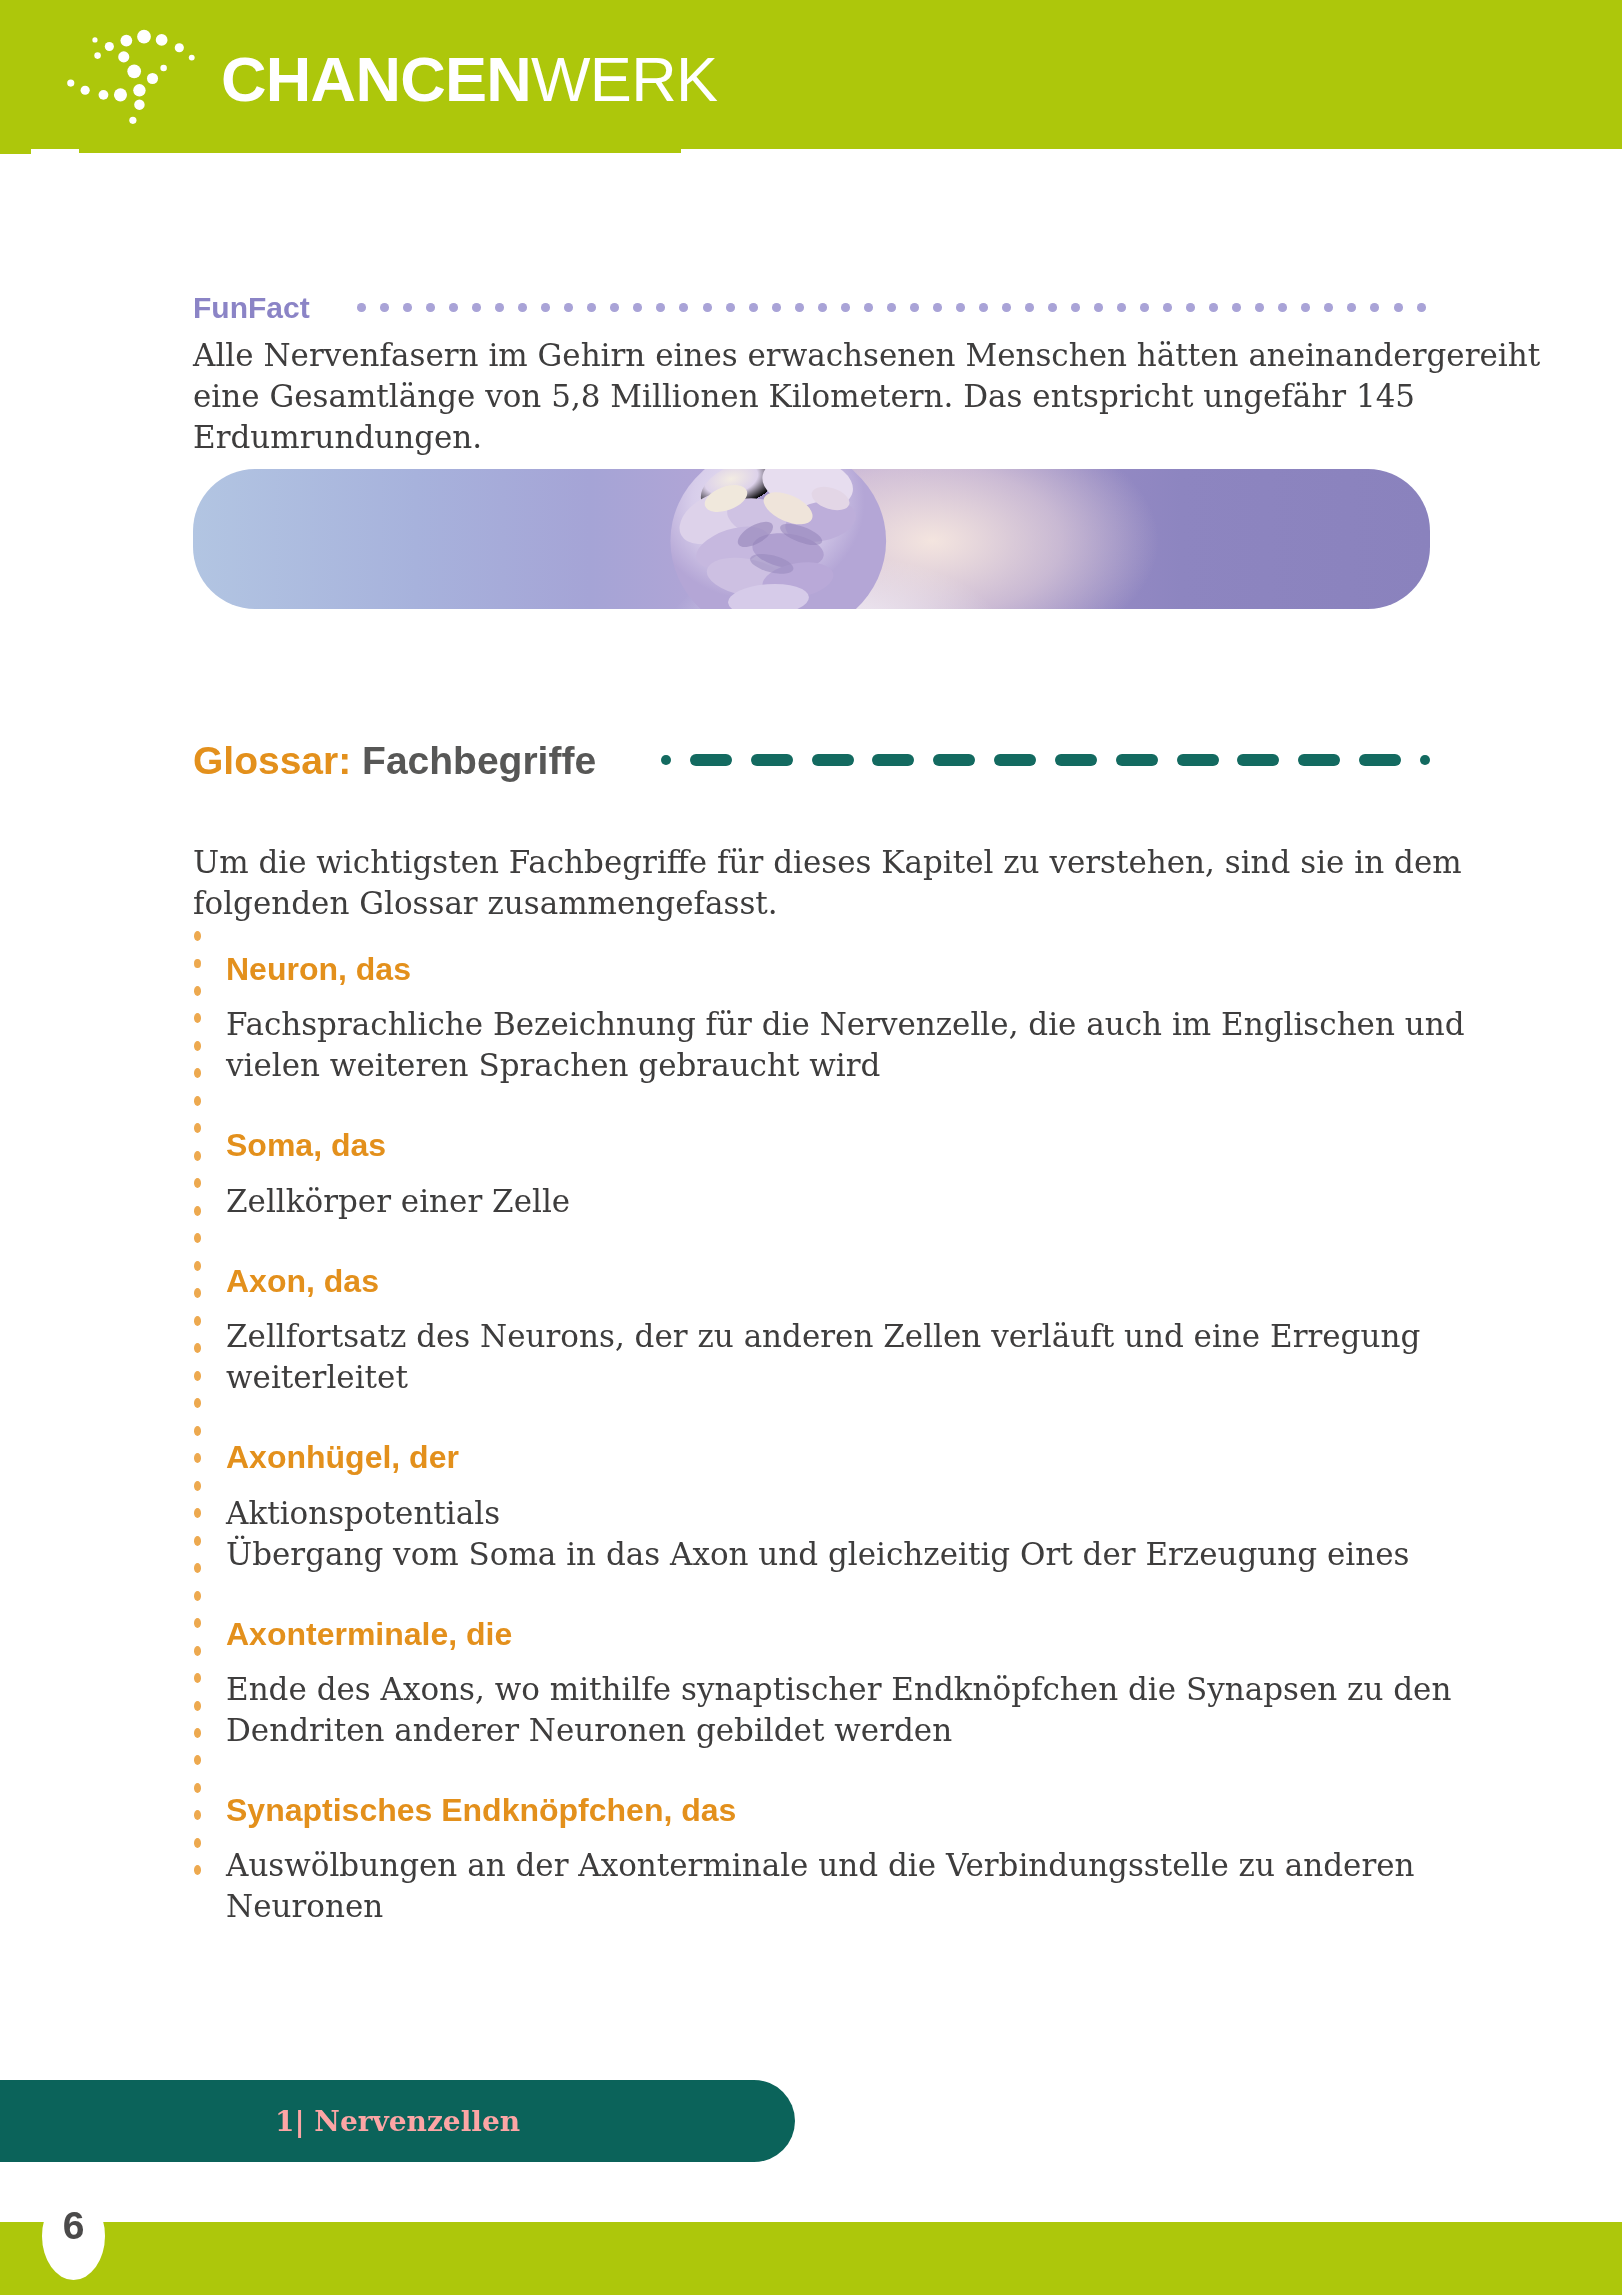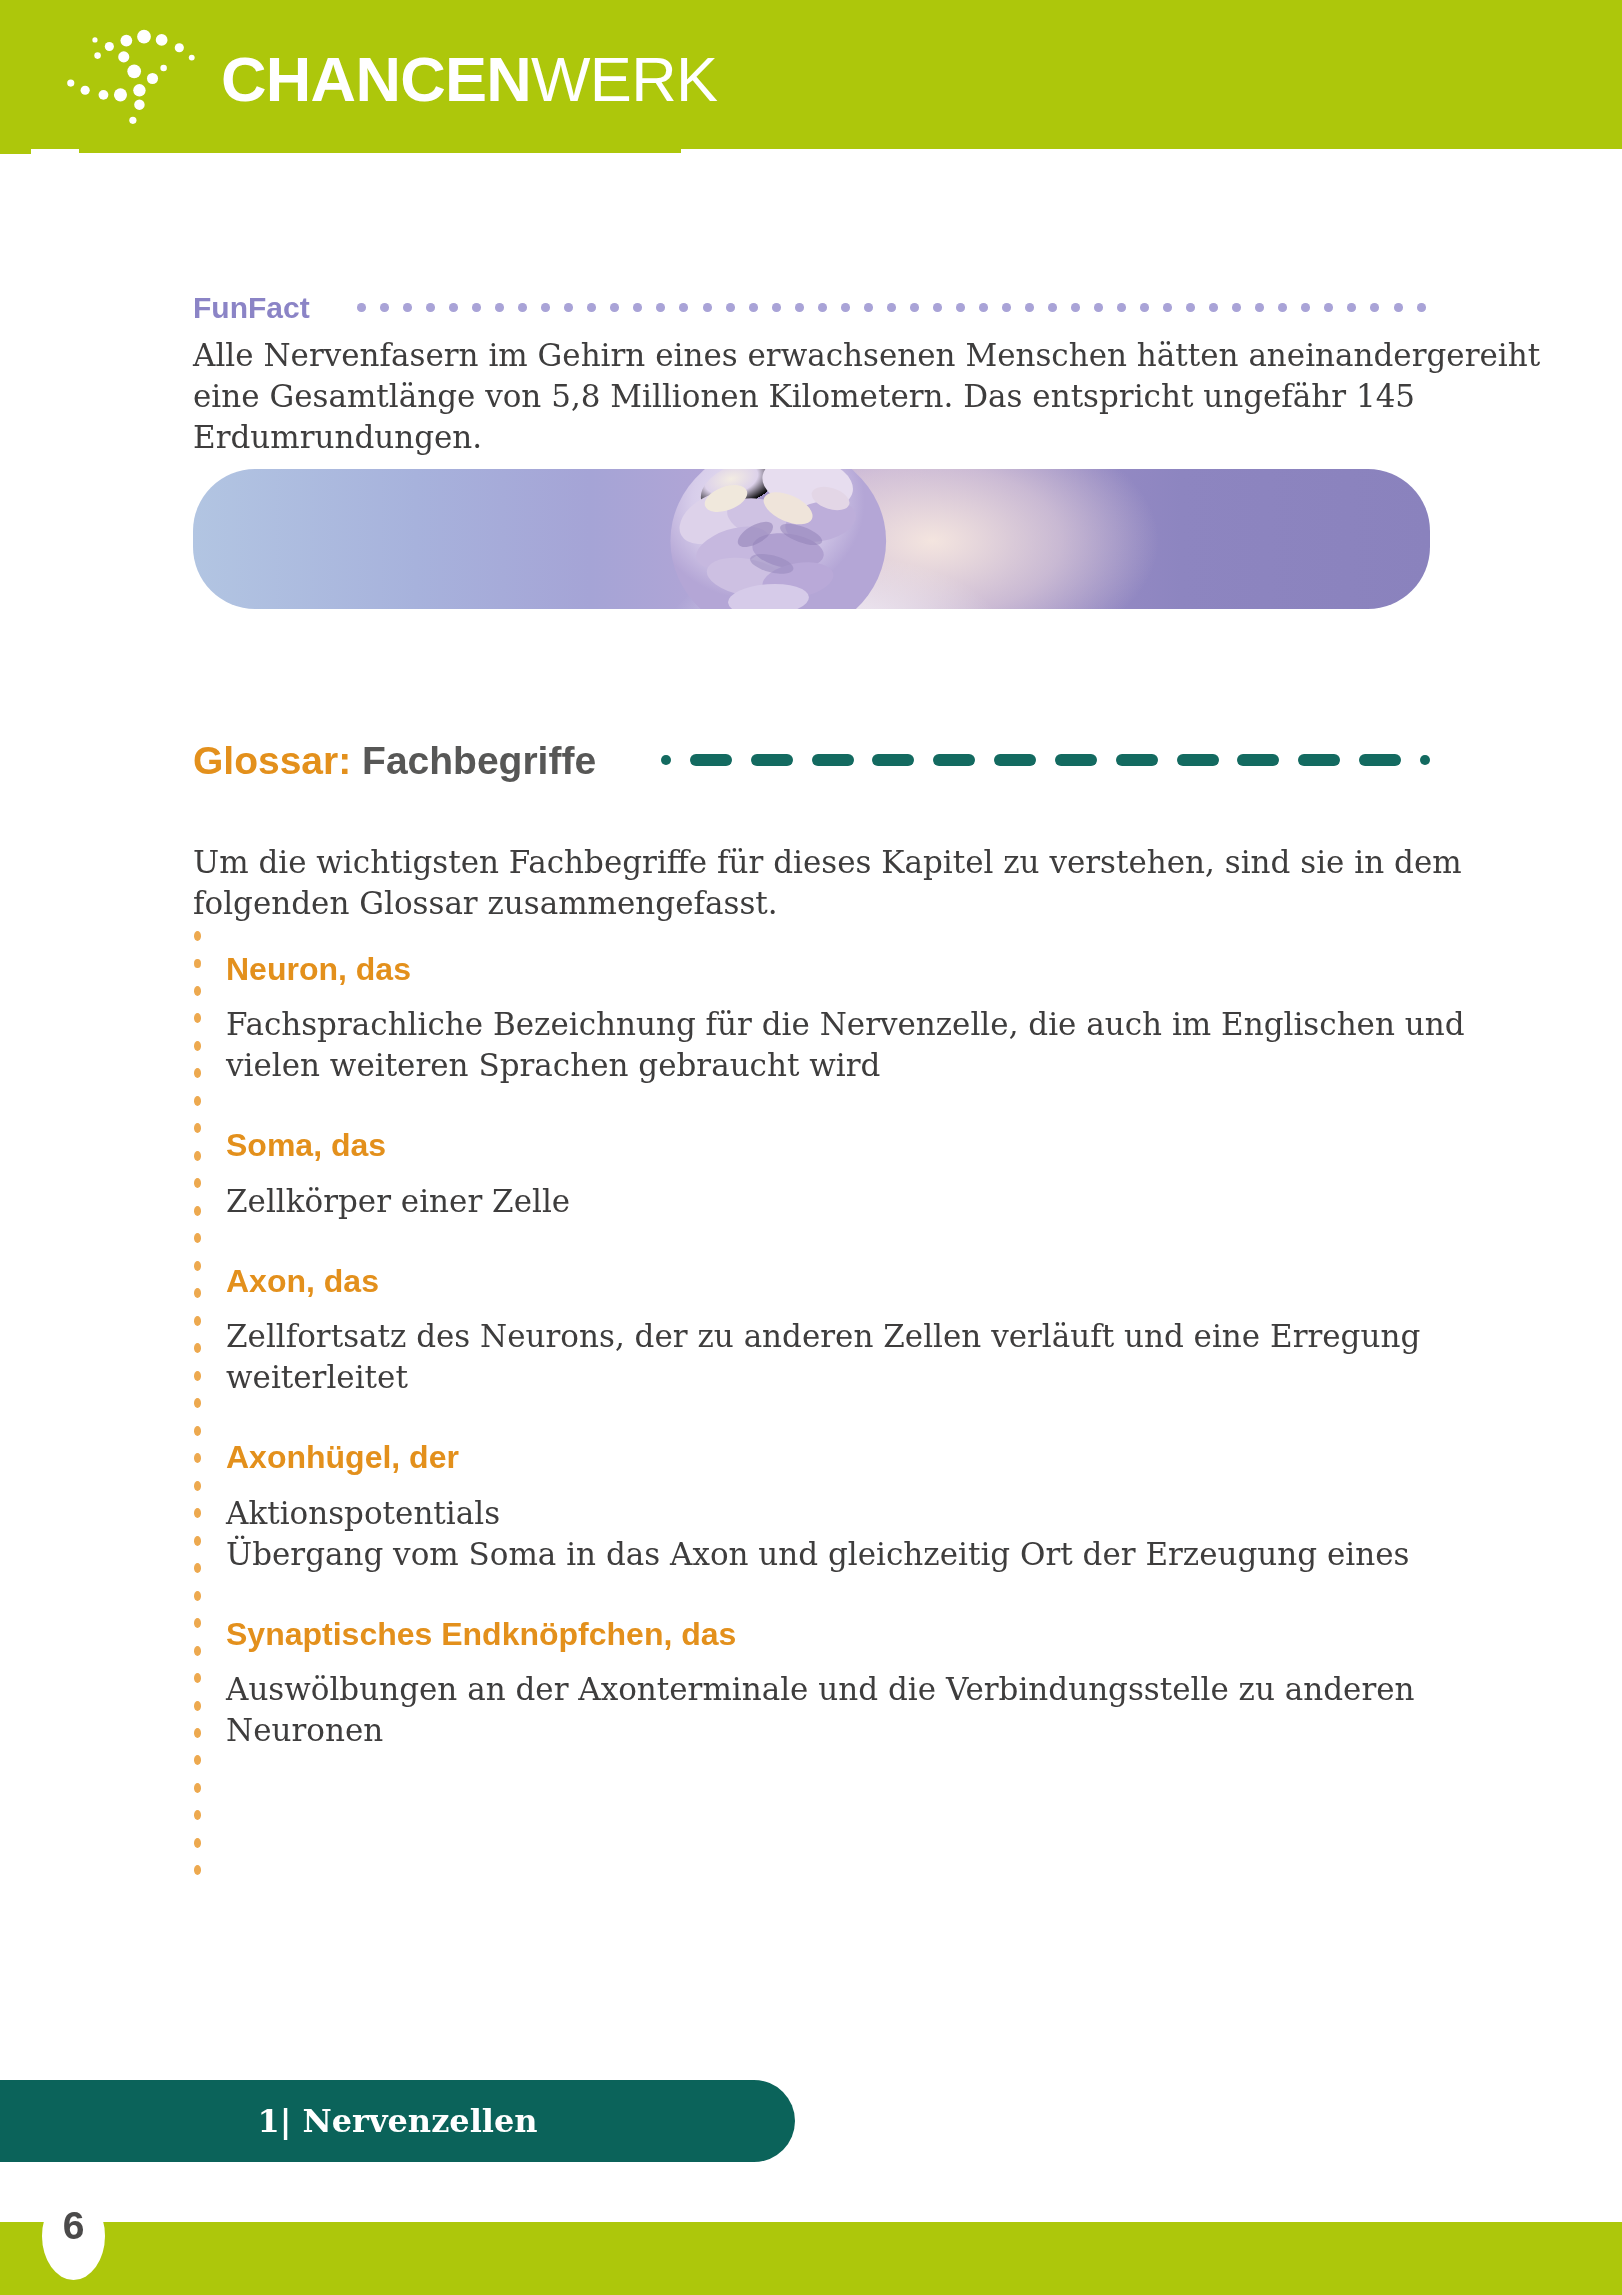--- a/index.html
+++ b/index.html
@@ -98,21 +98,21 @@
   .gdef div{white-space:nowrap;}
   
   .chapter-pill{
     position:absolute;left:0;top:2080px;width:795px;height:82px;
     background:var(--teal,#0b635a);
     border-radius:0 41px 41px 0;
     display:flex;align-items:center;justify-content:center;
   }
   .chapter-pill span{
     font-family:"DejaVu Serif", serif;
-    font-size:32px;font-weight:bold;color:#ffffff;white-space:nowrap;
+    font-size:28px;font-weight:bold;color:#fca5a5;white-space:nowrap;
   }
   .bottom-bar{
     position:absolute;left:0;top:2222px;width:1623px;height:73px;
     background:var(--green,#adc70b);
   }
   .page-bubble{
     position:absolute;left:42px;top:2192px;width:63px;height:88px;
     background:#ffffff;border-radius:50%;
   }
   .page-number{
@@ -333,20 +333,27 @@
       </div>
     </div>
     <div class="gitem">
       <div class="gterm">Axonhügel, der</div>
       <div class="gdef">
         <div>Aktionspotentials</div>
         <div>Übergang vom Soma in das Axon und gleichzeitig Ort der Erzeugung eines</div>
       </div>
     </div>
     <div class="gitem">
+      <div class="gterm">Axonterminale, die</div>
+      <div class="gdef">
+        <div>Ende des Axons, wo mithilfe synaptischer Endknöpfchen die Synapsen zu den</div>
+        <div>Dendriten anderer Neuronen gebildet werden</div>
+      </div>
+    </div>
+    <div class="gitem">
       <div class="gterm">Synaptisches Endknöpfchen, das</div>
       <div class="gdef">
         <div>Auswölbungen an der Axonterminale und die Verbindungsstelle zu anderen</div>
         <div>Neuronen</div>
       </div>
     </div>
   </div>
 
   <div class="chapter-pill">
     <span>1| Nervenzellen</span>

